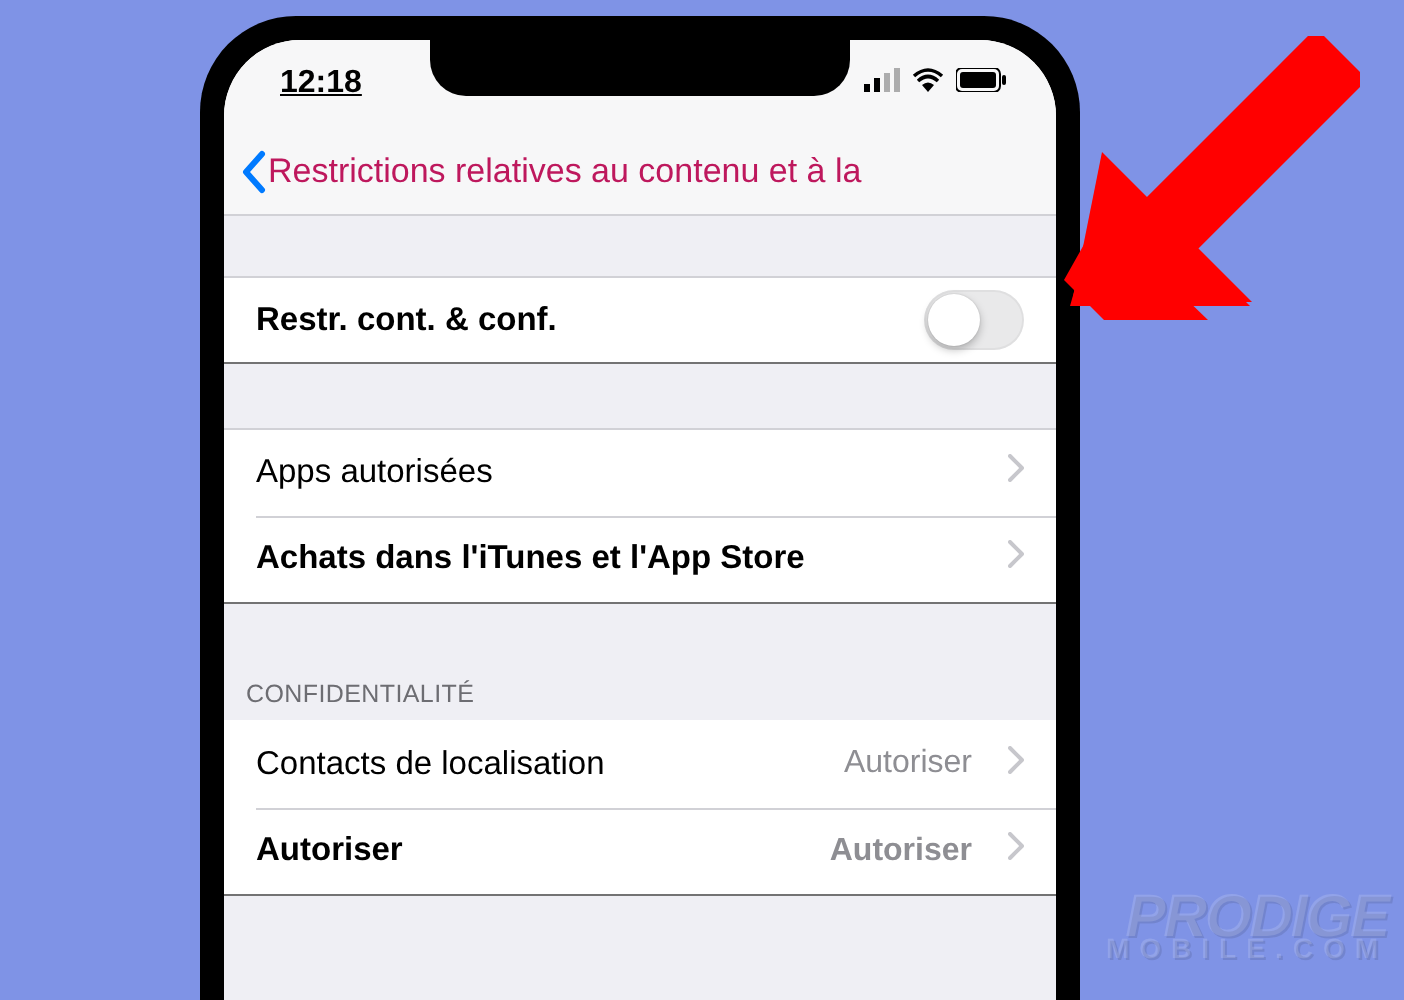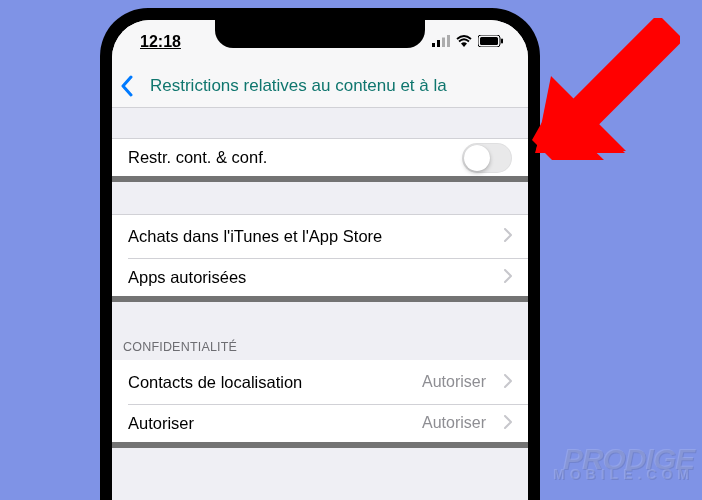--- a/index.html
+++ b/index.html
@@ -49,21 +49,21 @@
   .status-icons { display: flex; align-items: center; gap: 6px; }
   .navbar {
     height: 44px;
     display: flex;
     align-items: center;
     border-bottom: 1px solid #d1d1d6;
     position: relative;
     background:#f7f7f8;
     padding: 0 8px;
   }
-  .back-btn { display:flex; align-items:center; color:#0f766e; font-size:17px; gap:16px; overflow:hidden; white-space:nowrap; width:100%; }
+  .back-btn { display:flex; align-items:center; color:#be185d; font-size:17px; gap:0; overflow:hidden; white-space:nowrap; width:100%; }
   .back-btn svg { flex-shrink:0; }
   .back-label { text-overflow:clip; overflow:hidden; white-space:nowrap; }
   .content { background:#efeff4; height:calc(100% - 88px); overflow:hidden;}
   .group { margin-top: 32px; }
   .group.first { margin-top: 30px; }
   .group-header {
     font-size: 12.5px;
     color:#6d6d72;
     padding: 6px 11px;
     text-transform: uppercase;
@@ -80,21 +80,21 @@
     position:relative;
   }
   .row + .row::before {
     content:"";
     position:absolute;
     left:16px; right:0; top:0;
     height:1px;
     background:#d1d1d6;
   }
   .group .row:first-of-type { border-top:1px solid #d1d1d6; }
-  .group .row:last-of-type { border-bottom:6px solid #737373; }
+  .group .row:last-of-type { border-bottom:1px solid #737373;font-weight:bold; }
   .row-label { flex:1; }
   .row-value { color:#8e8e93; font-size:16px; margin-right:18px;}
   .chevron { color:#c7c7cc; }
   .toggle {
     width: 50px; height: 30px;
     background:#e9e9ea;
     border-radius: 15px;
     position:relative;
     box-shadow: inset 0 0 0 1px rgba(0,0,0,0.04);
   }
@@ -179,27 +179,27 @@
         <div class="row">
           <span class="row-label">Restr. cont. &amp; conf.</span>
           <div class="toggle">
             <div class="toggle-knob"></div>
           </div>
         </div>
       </div>
 
       <div class="group">
         <div class="row">
+          <span class="row-label">Apps autorisées</span>
+          <span class="chevron"><svg width="8" height="14" viewBox="0 0 8 14">
+                <path d="M1 1 L7 7 L1 13" stroke="#c7c7cc" stroke-width="2" fill="none" stroke-linecap="round" stroke-linejoin="round"></path>
+              </svg></span>
+        </div>
+        <div class="row">
           <span class="row-label">Achats dans l'iTunes et l'App Store</span>
-          <span class="chevron"><svg width="8" height="14" viewBox="0 0 8 14">
-                <path d="M1 1 L7 7 L1 13" stroke="#c7c7cc" stroke-width="2" fill="none" stroke-linecap="round" stroke-linejoin="round"></path>
-              </svg></span>
-        </div>
-        <div class="row">
-          <span class="row-label">Apps autorisées</span>
           <span class="chevron"><svg width="8" height="14" viewBox="0 0 8 14">
                 <path d="M1 1 L7 7 L1 13" stroke="#c7c7cc" stroke-width="2" fill="none" stroke-linecap="round" stroke-linejoin="round"></path>
               </svg></span>
         </div>
       </div>
 
       <div class="group">
         <div class="group-header">CONFIDENTIALITÉ</div>
         <div class="row">
           <span class="row-label">Contacts de localisation</span>

